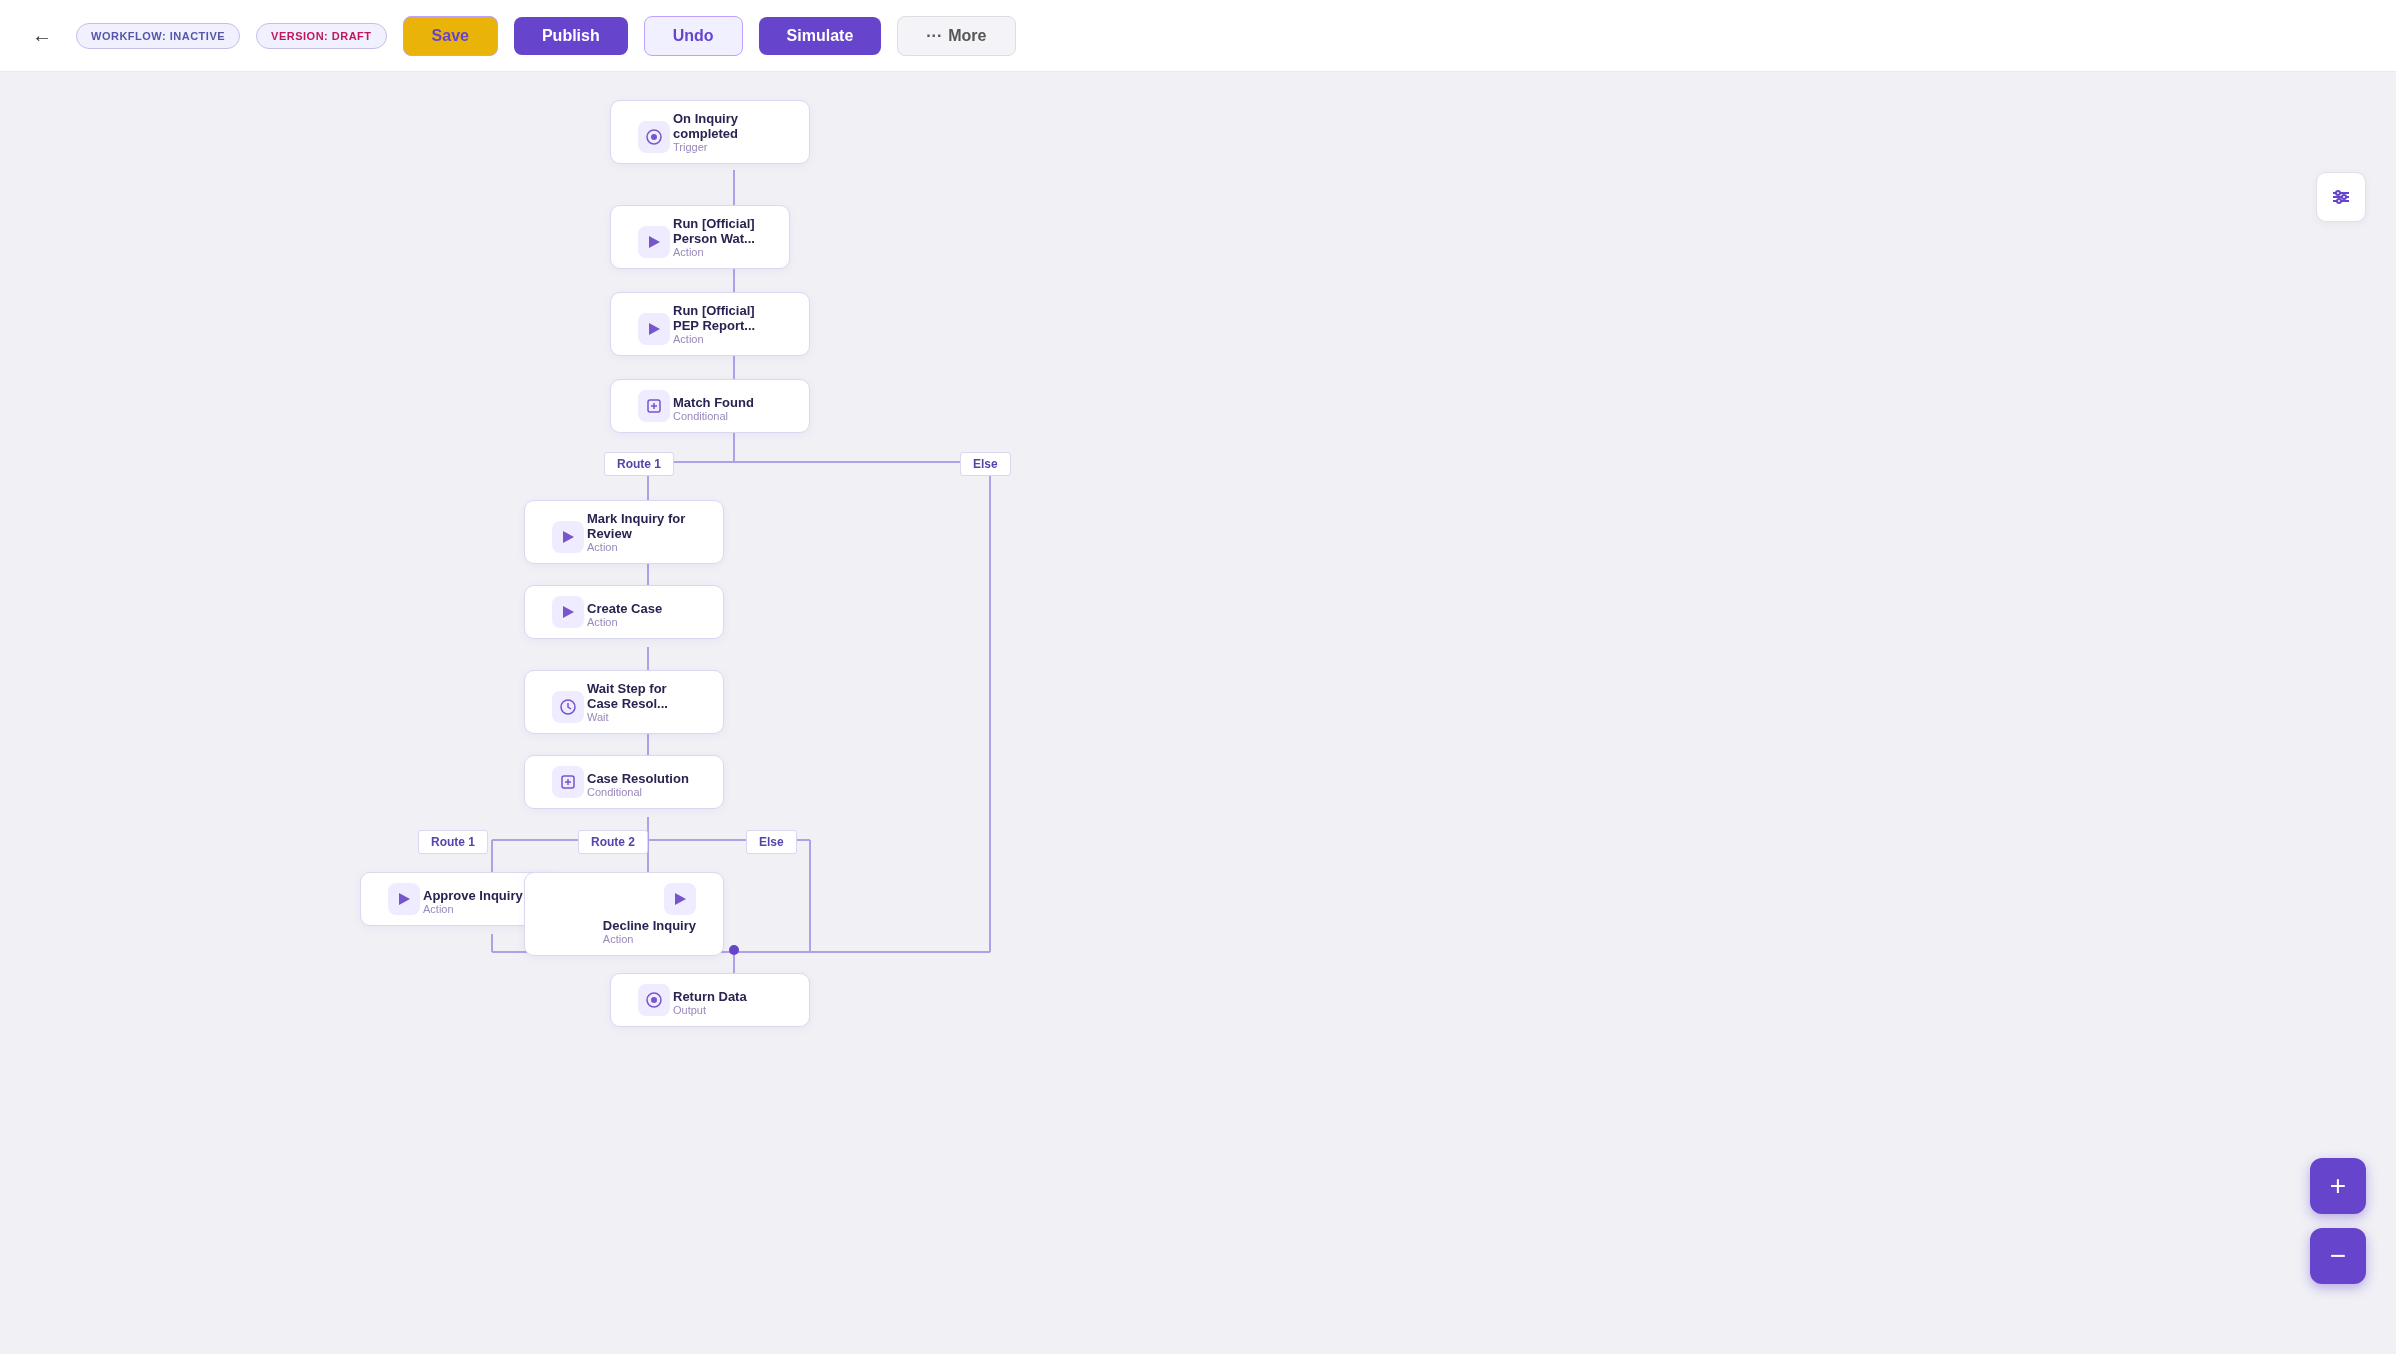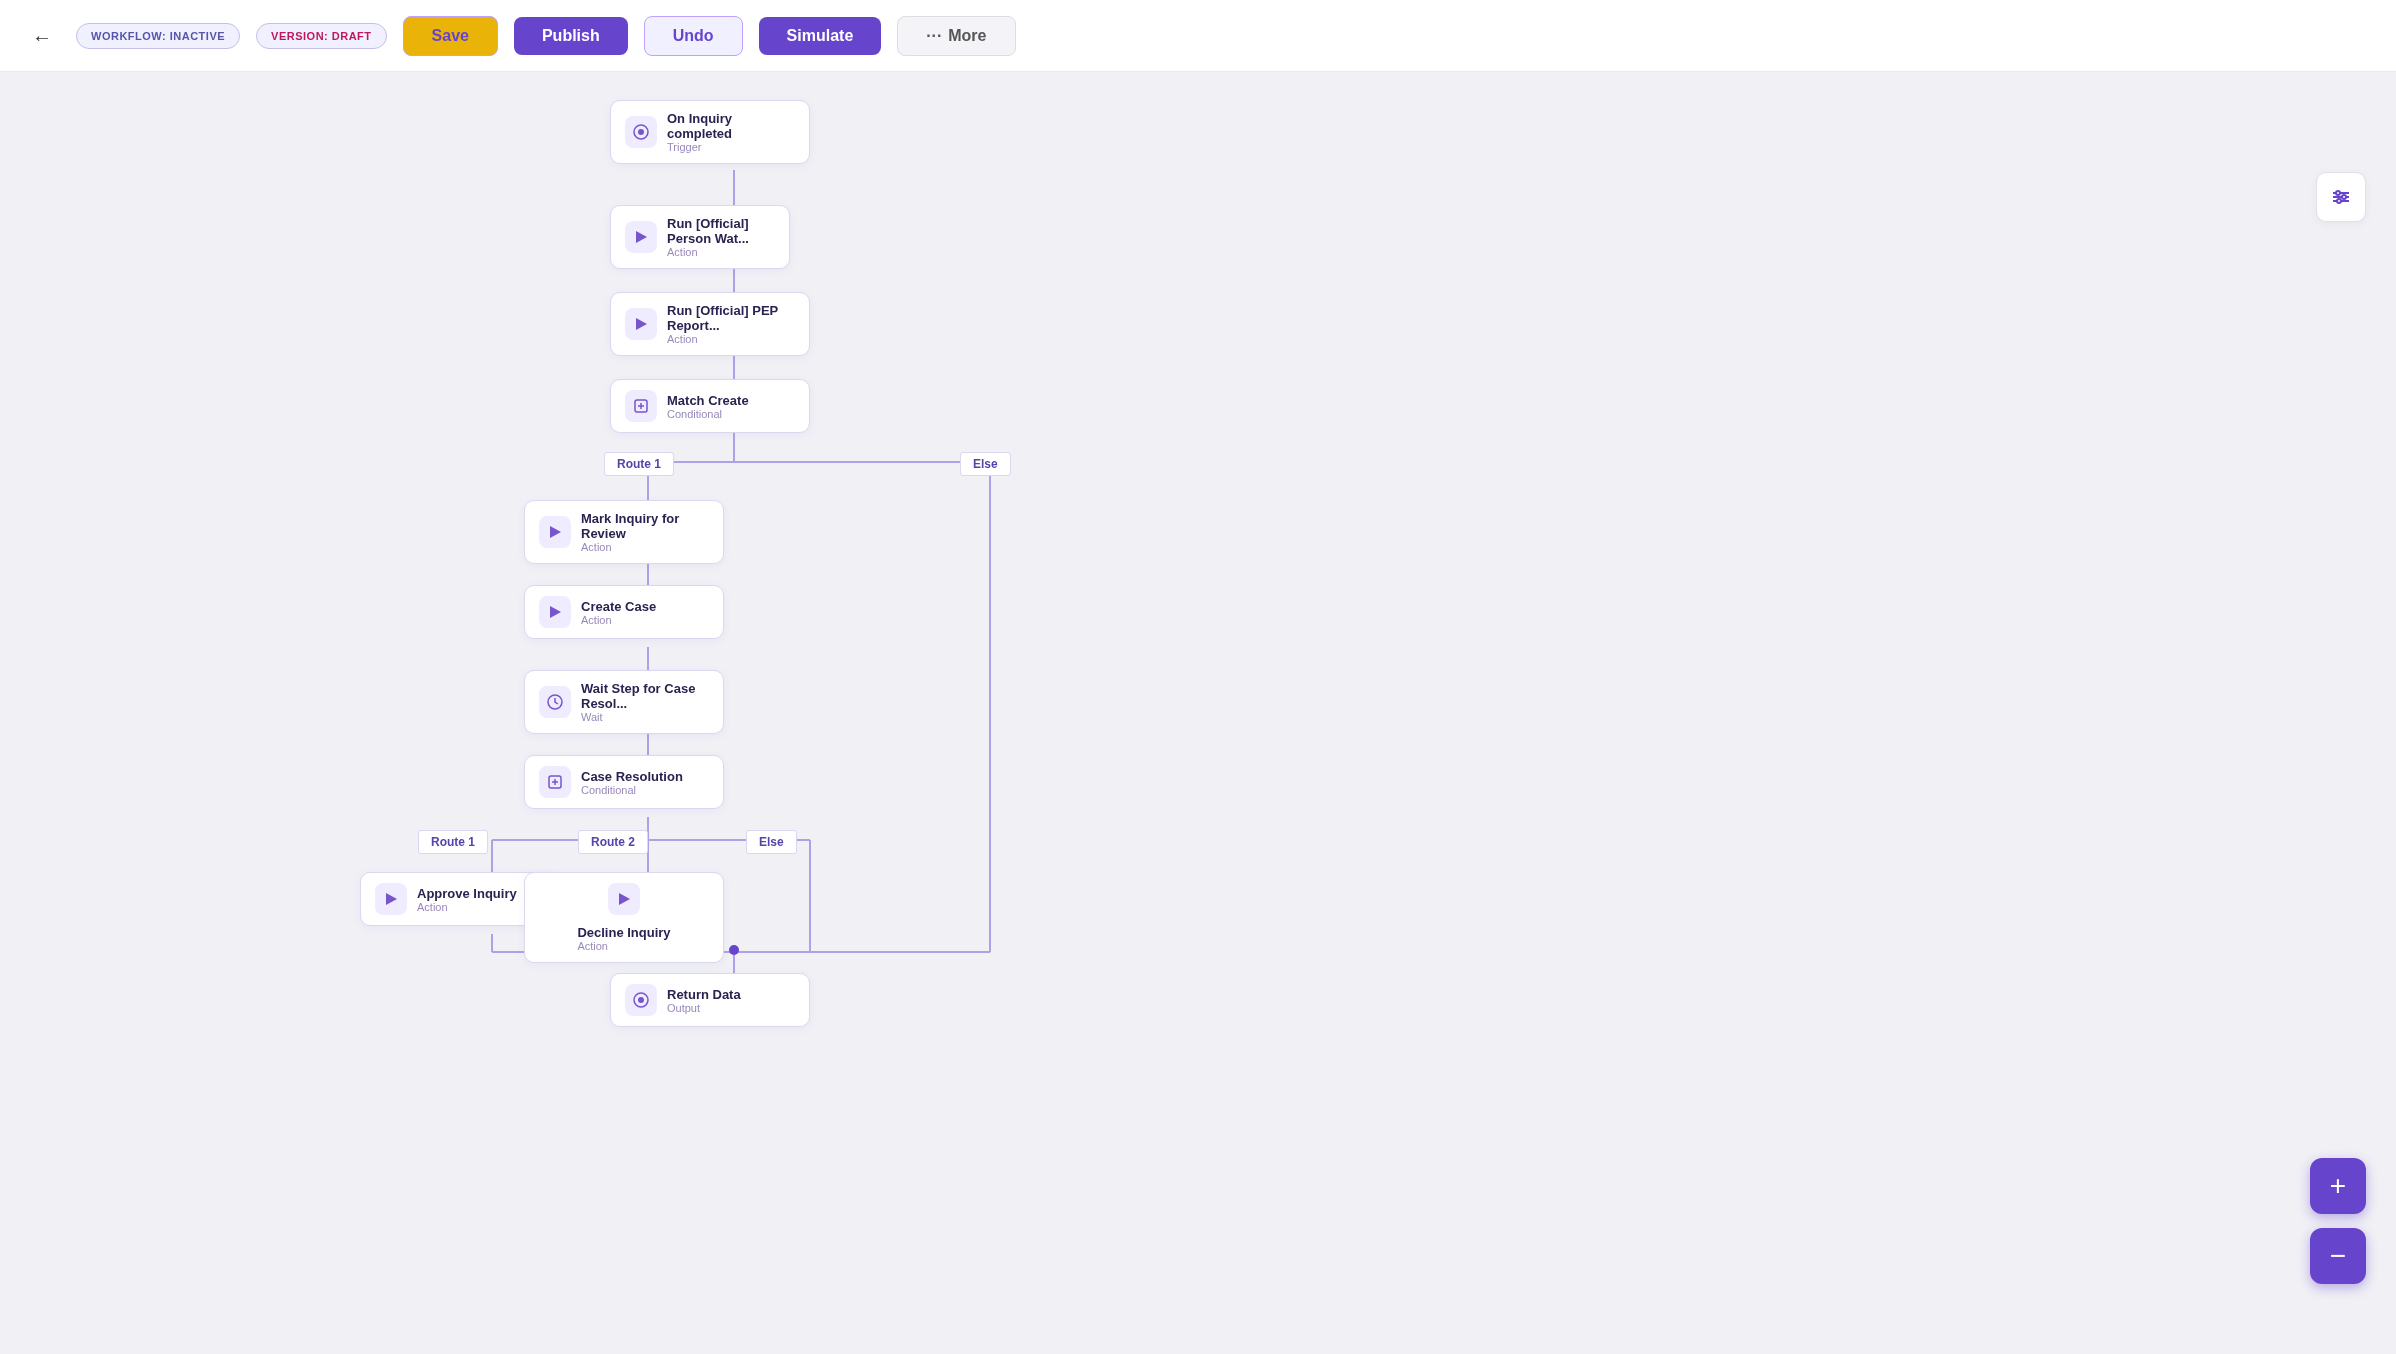--- a/index.html
+++ b/index.html
@@ -95,23 +95,23 @@
       background: #f0f0f5;
       overflow: hidden;
     }
 
     .node {
       position: absolute;
       background: #fff;
       border: 1.5px solid #d8d8f0;
       border-radius: 10px;
       display: flex;
-      align-items: center;
-      gap: 10px;
-      padding: 10px 14px;
+      align-items: flex-end;
+      gap: 3px;
+      padding: 10px 27px;
       cursor: pointer;
       box-shadow: 0 2px 8px rgba(100,80,200,0.06);
     }
     .node-icon {
       width: 32px; height: 32px;
       border-radius: 8px;
       background: #f0ecff;
       display: flex; align-items: center; justify-content: center;
       flex-shrink: 0;
     }
@@ -299,21 +299,21 @@
 
   <div class="node" style="left:610px; top:307px; width:200px;">
     <div class="node-icon">
       <svg viewBox="0 0 18 18" fill="none">
           <rect x="3" y="3" width="12" height="12" rx="2" stroke="#7755cc" stroke-width="1.5"></rect>
           <line x1="9" y1="6" x2="9" y2="12" stroke="#7755cc" stroke-width="1.5"></line>
           <line x1="6" y1="9" x2="12" y2="9" stroke="#7755cc" stroke-width="1.5"></line>
         </svg>
     </div>
     <div class="node-text">
-      <span class="node-title">Match Create</span>
+      <span class="node-title">Match Found</span>
       <span class="node-subtitle">Conditional</span>
     </div>
   </div>
 
   <div class="route-label" style="left:604px; top:380px;">Route 1</div>
 
   <div class="route-label" style="left:960px; top:380px;">Else</div>
 
   <div class="node" style="left:524px; top:428px; width:200px;">
     <div class="node-icon">

